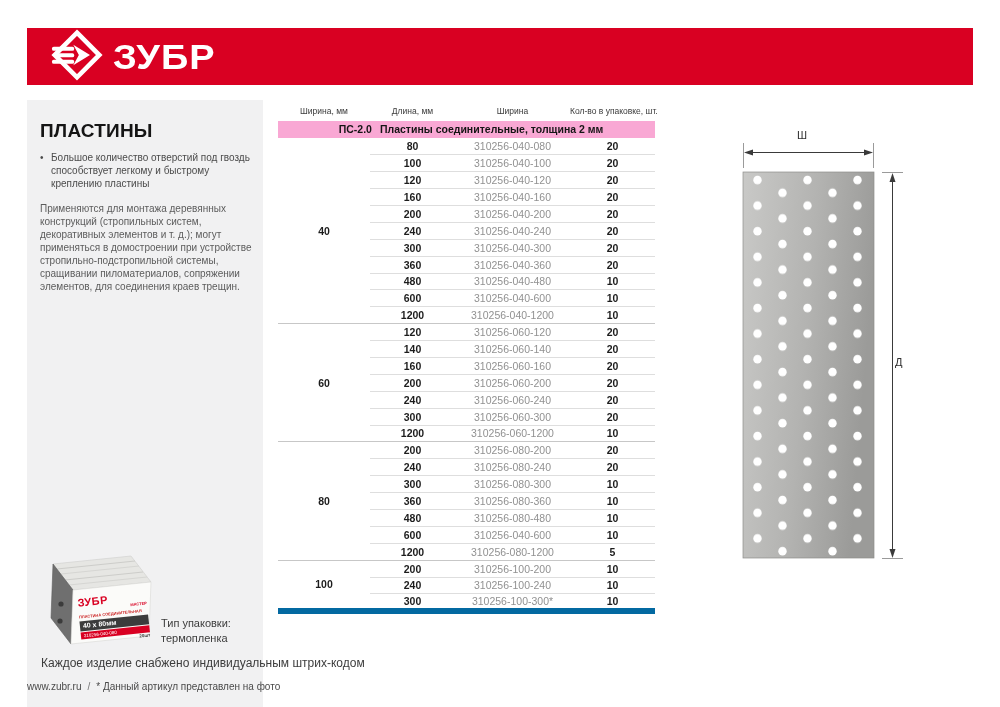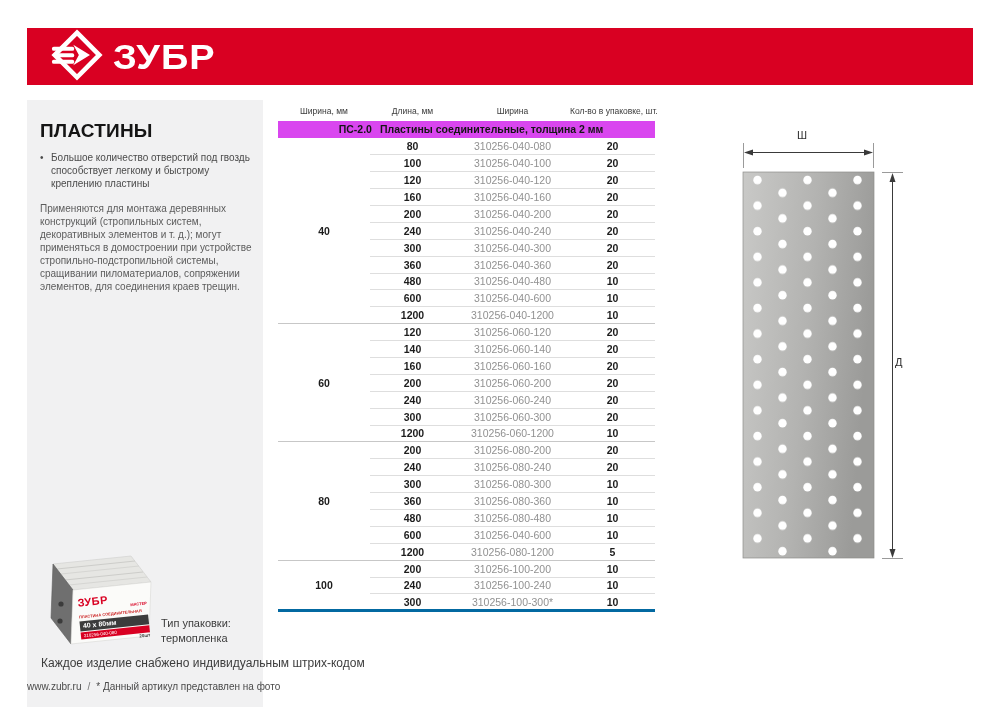--- a/index.html
+++ b/index.html
@@ -80,33 +80,33 @@
   table.spec { width: 100%; border-collapse: collapse; table-layout: fixed; }
   table.spec col.c-width { width: 92px; }
   table.spec col.c-len { width: 85px; }
   table.spec col.c-art { width: 115px; }
   table.spec col.c-qty { width: 85px; }
   table.spec th {
     font-size: 8.5px; font-weight: 400; color: #3a3a3a; text-align: center;
     height: 21px; vertical-align: middle; white-space: nowrap; overflow: visible;
   }
   tr.section-row td {
-    background: #d946ef; height: 18px; font-size: 11.5px; font-weight: 700;
+    background: #f9a8d4; height: 18px; font-size: 11.5px; font-weight: 700;
     color: #151515; padding-left: 9px; vertical-align: middle;
   }
   tr.section-row td .code { margin-right: 8px; }
   table.spec td { height: 16.9px; vertical-align: middle; text-align: center; font-size: 10.5px; }
   td.col-width { font-weight: 700; color: #1c1c1c; }
   td.col-len   { font-weight: 700; color: #1c1c1c; }
   td.col-art   { font-weight: 400; color: #919191; }
   td.col-qty   { font-weight: 700; color: #1c1c1c; }
   tbody#spec-rows tr td { border-top: 1px solid #dedede; }
   tbody#spec-rows tr.group-start td { border-top: 1px solid #c7c7c7; }
   tbody#spec-rows tr.no-top td { border-top: none; }
-  table.spec { border-bottom: 3px solid #0369a1; }
+  table.spec { border-bottom: 6px solid #0369a1; }
 
   
   .diagram { position: absolute; left: 735px; top: 130px; width: 180px; height: 445px; }
   .dim-label { position: absolute; font-size: 11px; color: #2e2e2e; font-weight: 400; }
   .dim-w-label { left: 62px; top: -1px; }
   .dim-l-label { left: 160px; top: 226px; }
 </style>
 </head>
 <body>
 

